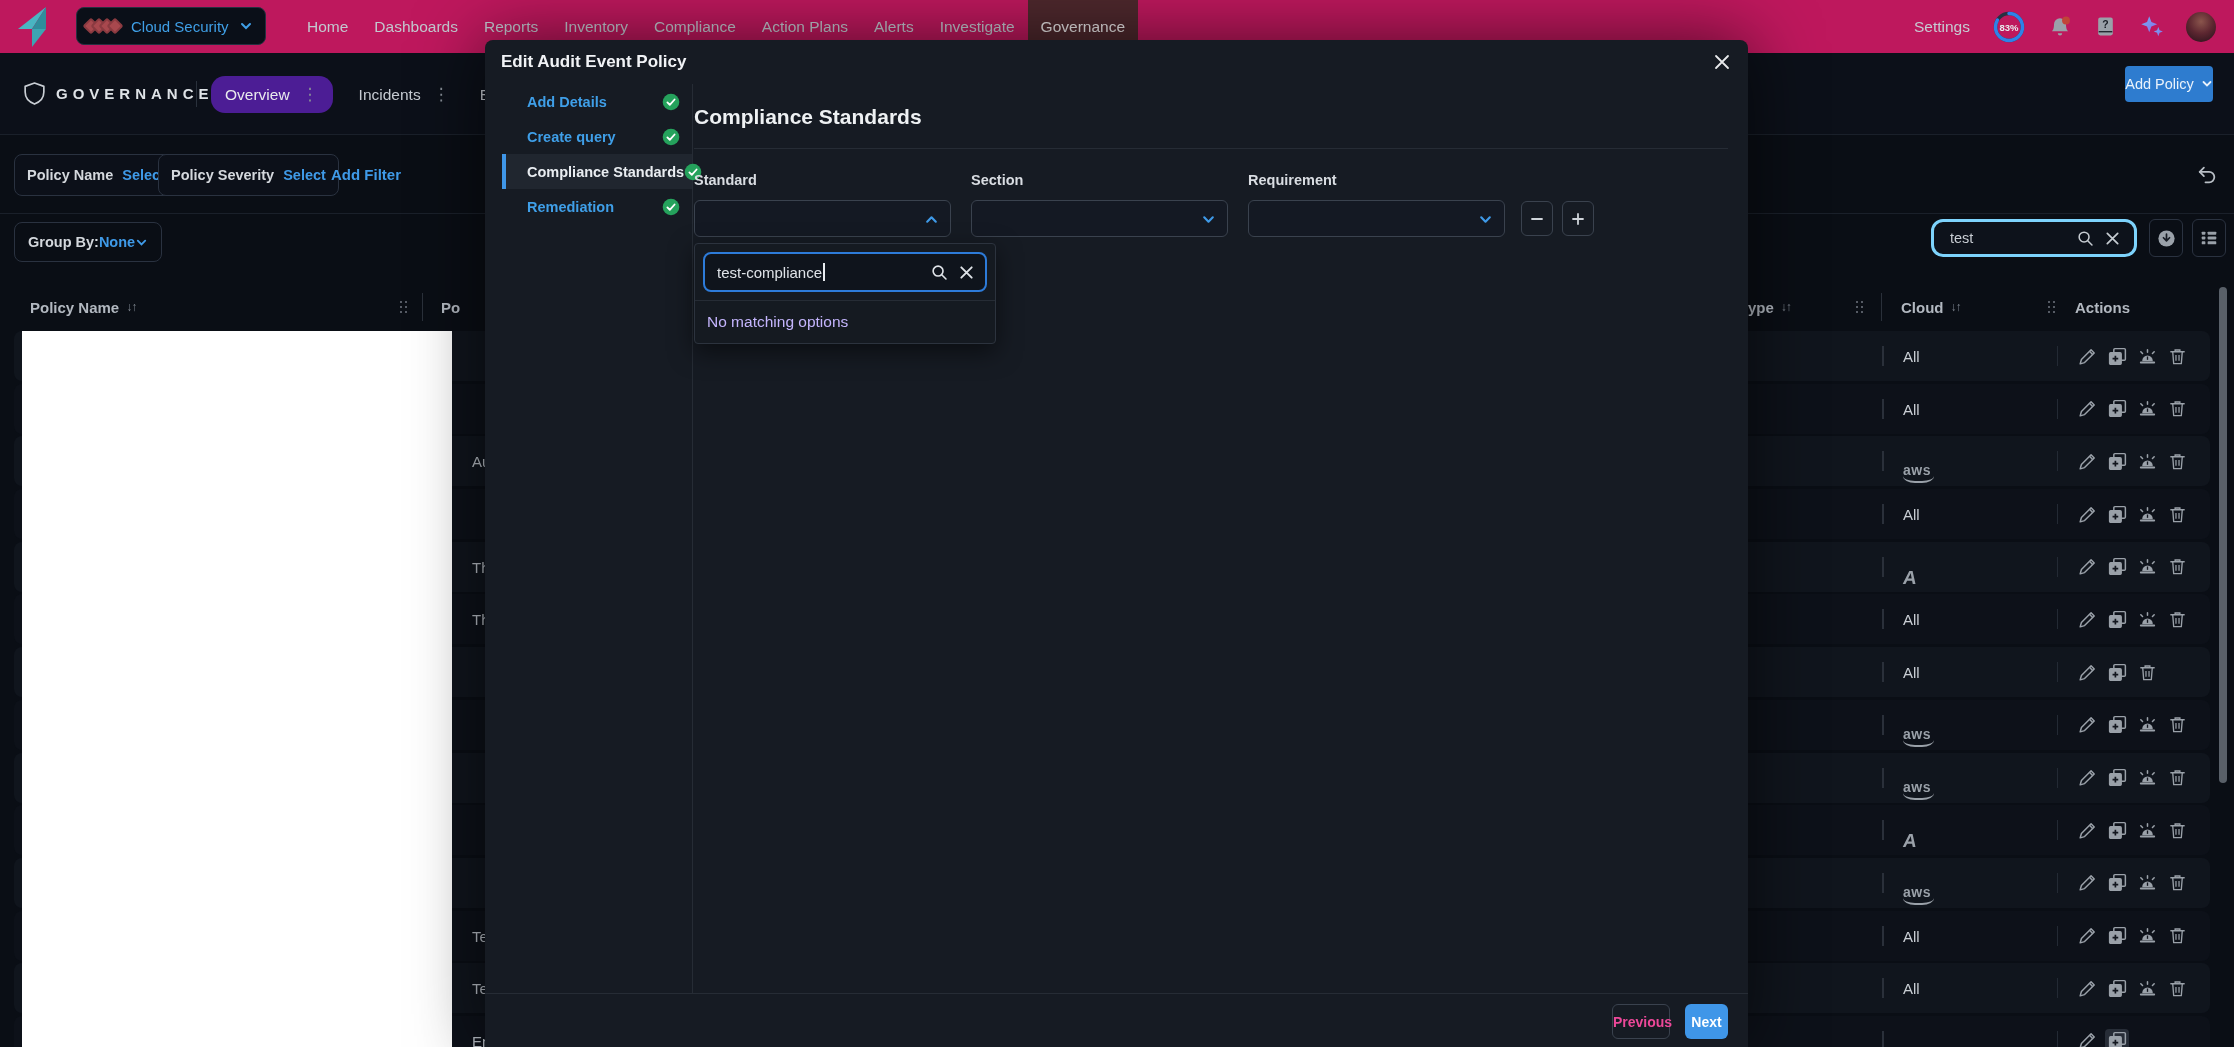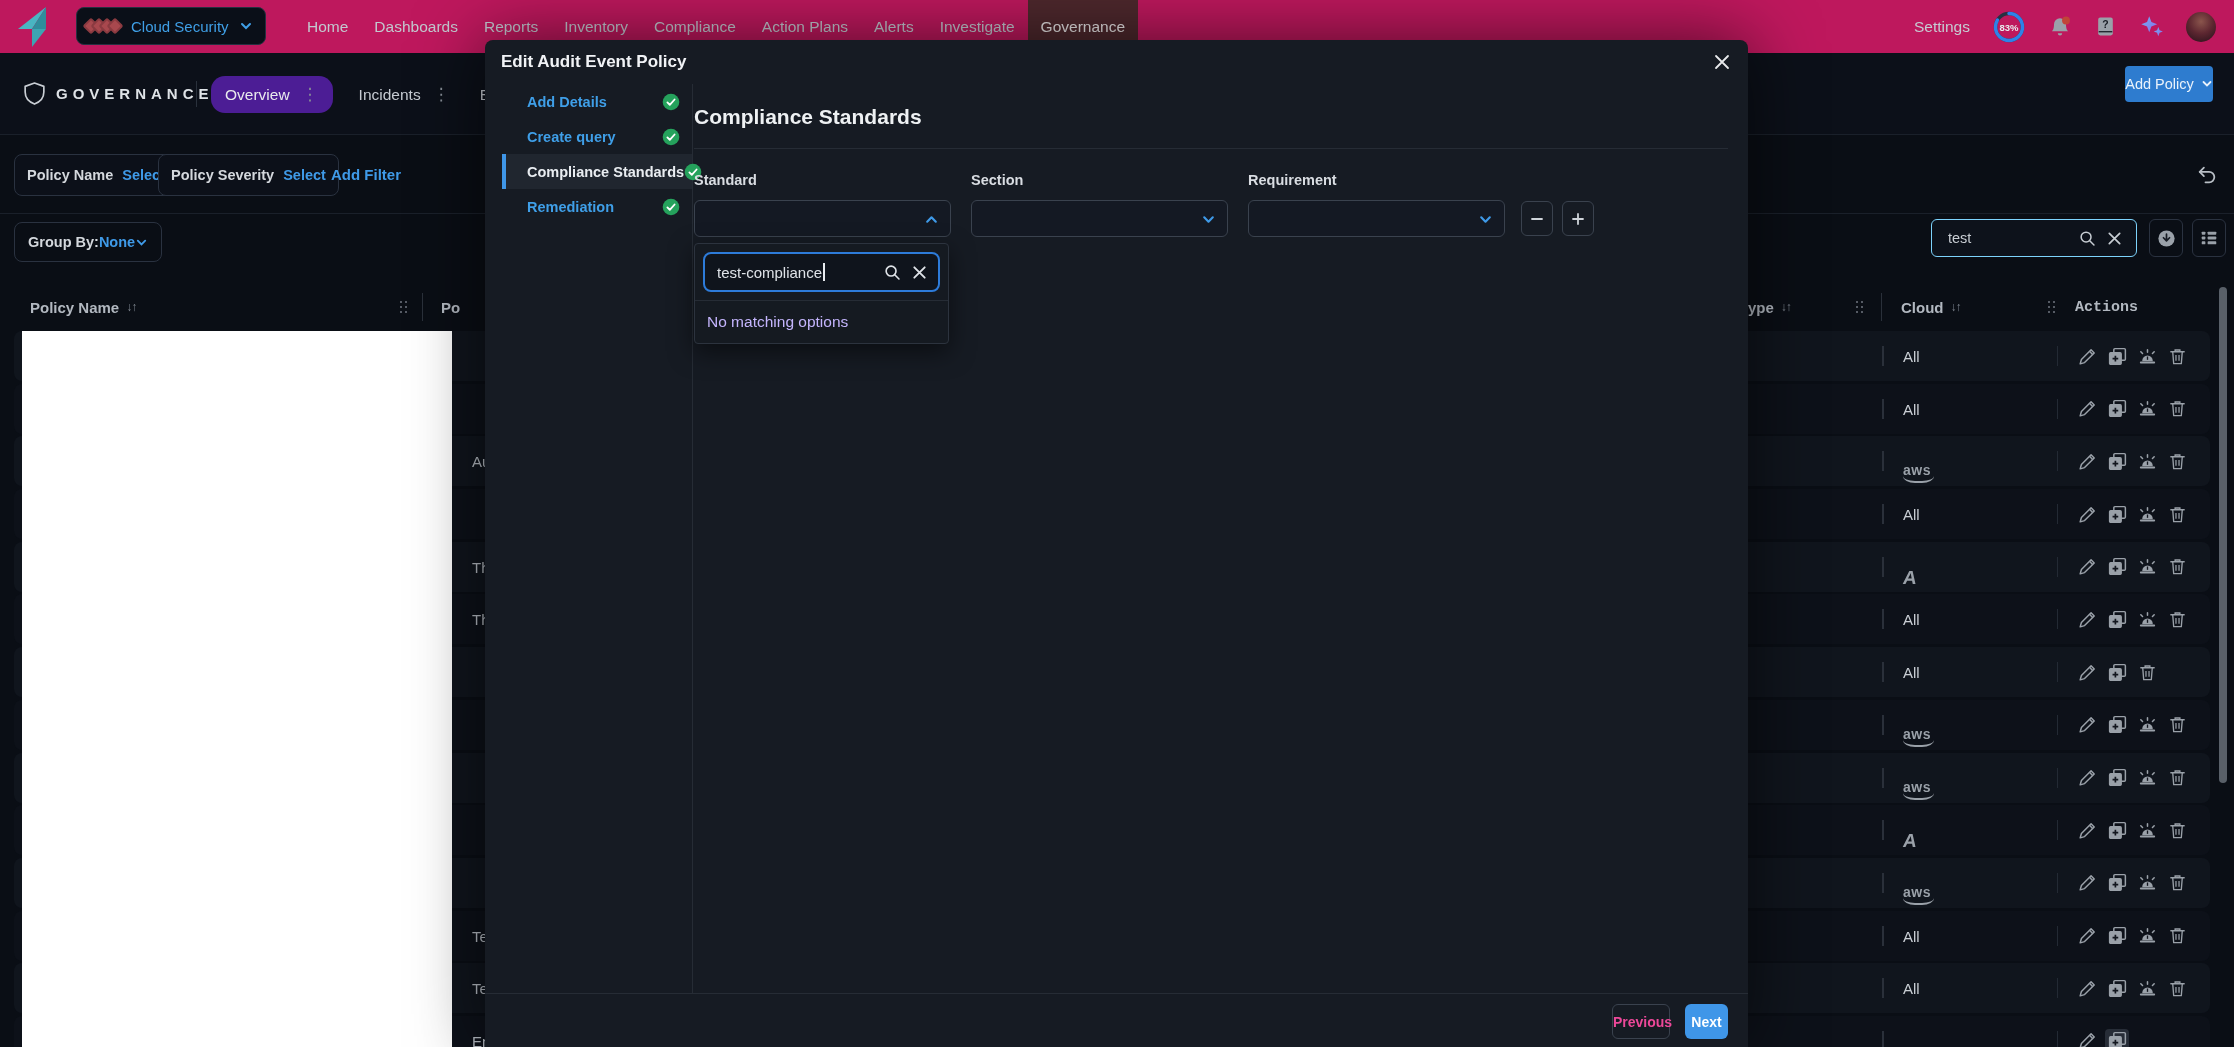--- a/index.html
+++ b/index.html
@@ -52,21 +52,21 @@
   .chip-action { color:#3f9ae8; font-size:14.5px; font-weight:700; }
   .add-filter { position:absolute; left:331px; top:166px; color:#3f9ae8; font-size:15px; font-weight:700; cursor:pointer; }
   .undo-btn { position:absolute; right:16px; top:164px; cursor:pointer; }
   .filters-divider { position:absolute; top:213px; left:0; right:0; height:1px; background:#1a202a; }
   .groupby-chip {
     position:absolute; left:14px; top:222px; height:40px; border:1px solid #2a3240; border-radius:8px;
     display:flex; align-items:center; padding:0 13px; cursor:pointer;
   }
   .search-box {
     position:absolute; left:1931px; top:219px; width:206px; height:38px; background:#0d121b;
-    border:1px solid #7dd3fc; border-radius:6px; display:flex; align-items:center; padding:0 13px 0 16px; cursor:text;
+    border:3px solid #7dd3fc; border-radius:12px; display:flex; align-items:center; padding:0 13px 0 16px; cursor:text;
   }
   .search-text { flex:1; color:#c9ced4; font-size:14.5px; }
   .sq-btn {
     position:absolute; top:219px; width:34px; height:38px; border:1px solid #2a3240; border-radius:6px;
     background:transparent; display:flex; align-items:center; justify-content:center; cursor:pointer;
   }
   .dl-btn { left:2149px; } .cols-btn { left:2192px; }
   
   .thead { position:absolute; top:283px; left:0; right:0; height:48px; }
   .th { position:absolute; top:0; height:48px; display:flex; align-items:center; gap:7px; color:#b2b8c0; font-size:15px; font-weight:700; }
@@ -117,21 +117,21 @@
     margin-top:11px; width:257px; height:37px; background:#141923; border:1px solid #3a424e; border-radius:6px;
     position:relative; cursor:pointer;
   }
   .chev { position:absolute; right:11px; top:11px; }
   .stepper-btn {
     position:absolute; top:117px; width:32px; height:35px; background:transparent; border:1px solid #3a424e;
     border-radius:6px; cursor:pointer; display:flex; align-items:center; justify-content:center;
   }
   .minus-btn { left:845px; } .plus-btn { left:886px; }
   .dropdown-panel {
-    position:absolute; left:18px; top:159px; width:255px; background:#151a21;
+    position:absolute; left:18px; top:159px; width:302px; background:#151a21;
     border:1px solid #2c333e; border-radius:4px; box-shadow:0 8px 24px rgba(0,0,0,.5);
   }
   .dd-search {
     margin:8px; height:40px; background:#0f141c; border:2px solid #2d7bd9; border-radius:8px;
     display:flex; align-items:center; padding:0 10px 0 12px; cursor:text;
   }
   .dd-text { color:#dfe3e8; font-size:15px; }
   .caret { width:1.5px; height:18px; background:#e8ecf0; margin-left:1px; }
   .dd-icons { margin-left:auto; display:flex; align-items:center; gap:9px; }
   .dd-divider { height:1px; background:#262c35; }
@@ -334,21 +334,21 @@
       <span>ype</span>
         <span class="sort">↓↑</span>
     </span>
     <span class="dots" style="left:1856px;"></span>
     <span class="th-sep" style="left:1881px;"></span>
     <span class="th" style="left:1901px;">
       <span>Cloud</span>
         <span class="sort">↓↑</span>
     </span>
     <span class="dots" style="left:2048px;"></span>
-    <span class="th" style="left:2075px;font-family:Liberation Mono, monospace;">
+    <span class="th" style="left:2075px;">
         <span>Actions</span>
       </span>
   </div>
 
   <div class="rows">
 
       <div class="row">
         <span class="np"></span>
         <span class="colsep"></span>
         <span class="colsep2"></span>

